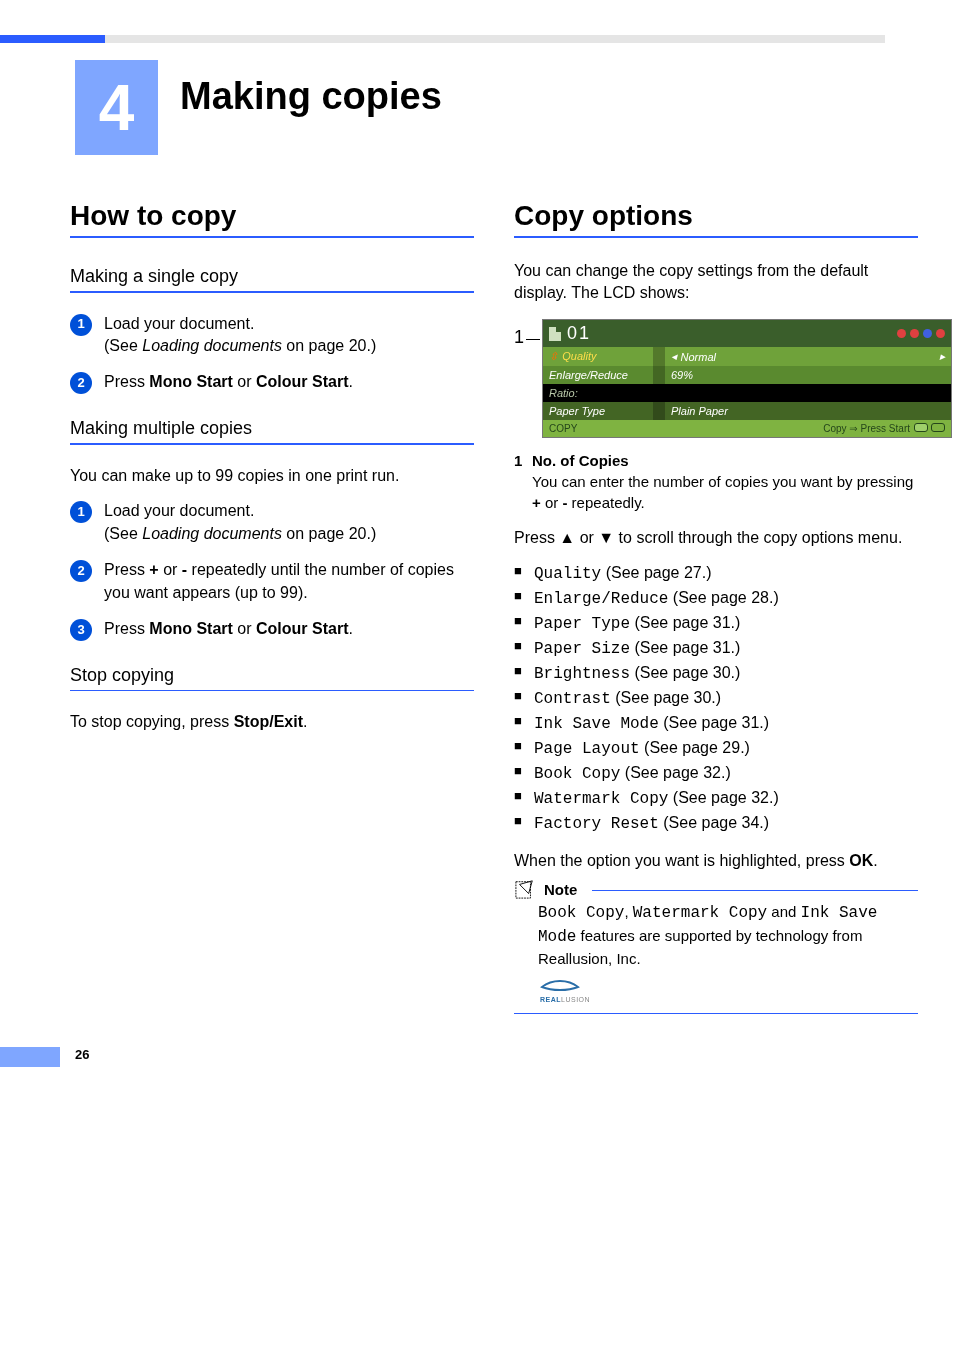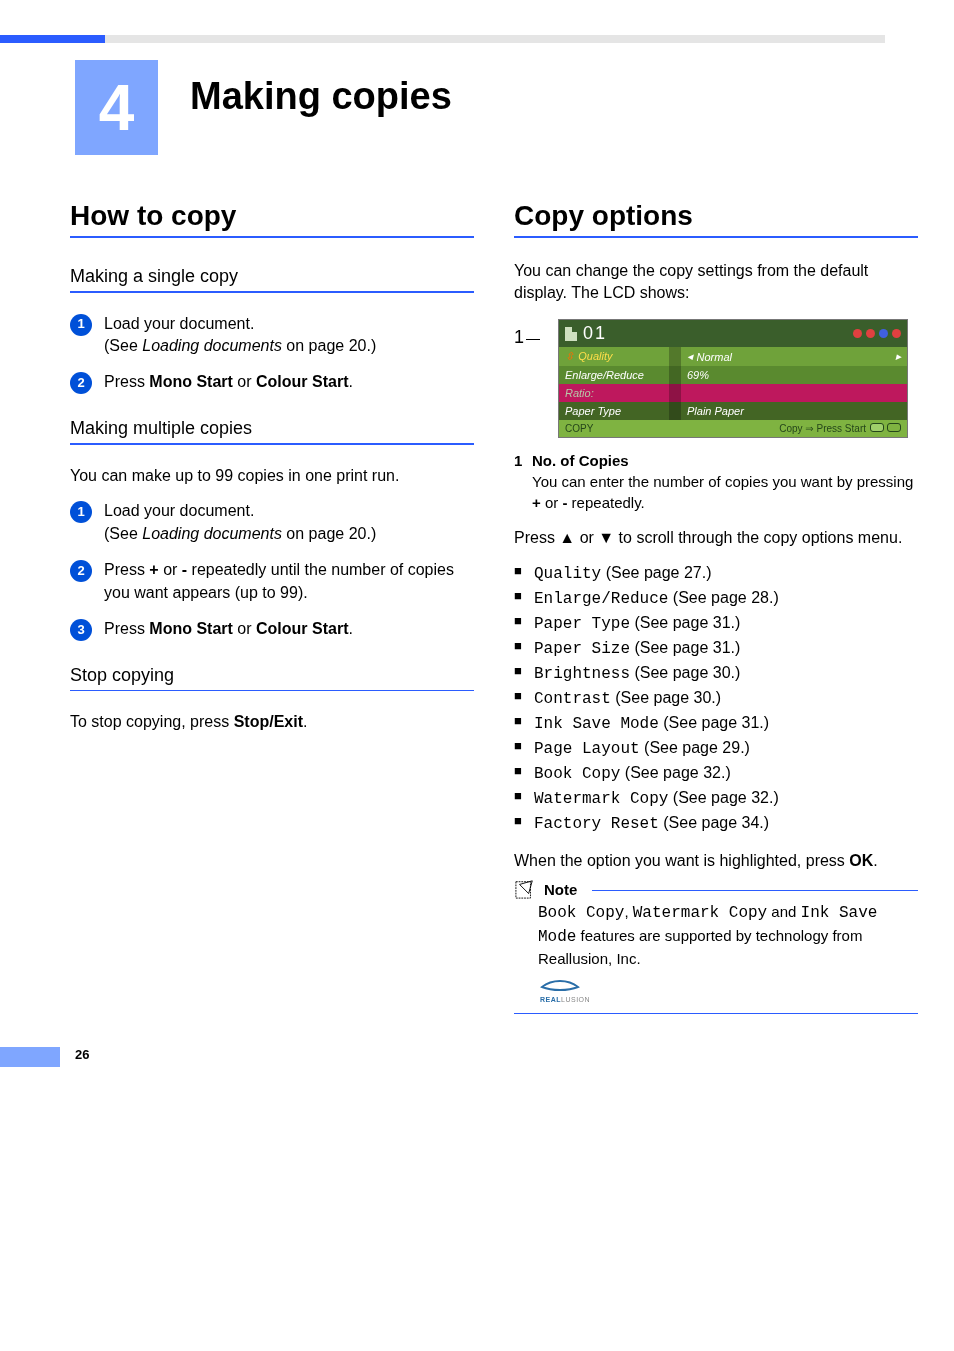--- a/index.html
+++ b/index.html
@@ -2,52 +2,52 @@
 <html><head>
 <meta charset="utf-8">
 <style>
   * { box-sizing: border-box; margin: 0; padding: 0; }
   html, body { width: 954px; background: #fff; font-family: Arial, Helvetica, sans-serif; color: #000; }
   body { position: relative; padding-bottom: 80px; }
   .topbar-blue { position: absolute; top: 35px; left: 0; width: 105px; height: 8px; background: #2b5cff; }
   .topbar-gray { position: absolute; top: 35px; left: 105px; width: 780px; height: 8px; background: #e5e5e5; }
   .chapter-box { position: absolute; top: 60px; left: 75px; width: 83px; height: 95px; background: #7fa6ff; display: flex; align-items: center; justify-content: center; }
   .chapter-box span { color: #fff; font-size: 64px; font-weight: bold; font-family: Arial, sans-serif; }
-  .chapter-title { position: absolute; top: 75px; left: 190px; font-size: 38px; font-weight: bold; }
+  .chapter-title { position: absolute; top: 75px; left: 180px; font-size: 38px; font-weight: bold; }
   .columns { display: flex; gap: 40px; padding: 200px 36px 0 70px; }
   .col { flex: 1; min-width: 0; }
   h2.blue-line { font-size: 28px; font-weight: bold; position: relative; padding-bottom: 4px; margin-bottom: 18px; }
   h2.blue-line::after { content: ""; display: block; width: 100%; height: 2px; background: #2b5cff; margin-top: 4px; }
   h3.subhead { font-size: 18px; font-weight: normal; position: relative; padding-bottom: 6px; margin-top: 24px; }
   h3.subhead::after { content: ""; display: block; width: 100%; height: 1.5px; background: #2b5cff; margin-top: 4px; }
   .para { font-size: 16px; line-height: 1.35; margin-top: 14px; }
   .step { display: flex; gap: 12px; margin-top: 14px; font-size: 16px; line-height: 1.4; }
   .step-n { width: 22px; height: 22px; border-radius: 50%; background: #0050d8; color: #fff; font-size: 13px; font-weight: bold; display: flex; align-items: center; justify-content: center; flex-shrink: 0; margin-top: 1px; }
   .step-body { flex: 1; }
   .italic { font-style: italic; }
   .bold { font-weight: bold; }
   .lcd-wrap { position: relative; margin-top: 16px; }
   .lcd-callout { position: absolute; left: 0; top: 8px; font-size: 18px; }
   .lcd-line { position: absolute; left: 12px; top: 20px; width: 14px; height: 1px; background: #000; }
-  .lcd { margin-left: 44px; width: 350px; border: 1px solid #777; font-size: 11px; }
+  .lcd { margin-left: 28px; width: 410px; border: 1px solid #777; font-size: 11px; }
   .lcd-top { background: #3a5e2b; color: #fff; display: flex; align-items: center; justify-content: space-between; padding: 3px 6px; }
   .lcd-top-left { display: flex; align-items: center; gap: 6px; font-size: 18px; letter-spacing: 2px; }
   .lcd-doc-icon { width: 12px; height: 14px; background: #cfe0c0; position: relative; }
   .lcd-doc-icon::after { content:""; position:absolute; right:0; top:0; width:5px; height:5px; background:#3a5e2b; }
   .lcd-dots { display: flex; gap: 4px; }
   .lcd-dots span { width: 9px; height: 9px; border-radius: 50%; }
   .lcd-row { display: flex; align-items: center; color: #fff; font-size: 11px; }
   .lcd-row > div { padding: 3px 6px; font-style: italic; }
   .lcd-label { flex: 0 0 110px; }
   .lcd-sep { width: 1px; align-self: stretch; background: rgba(0,0,0,0.25); }
   .lcd-val { flex: 1; display:flex; align-items:center; gap:4px; }
   .row-quality { background: #6fa23a; }
   .row-quality .lcd-label { color: #ffde4a; }
   .row-enlarge { background: #5a8a2f; }
-  .row-ratio { background: #be185d; color: #b8c7a8; }
+  .row-ratio { background: #000000; color: #b8c7a8; }
   .row-paper { background: #436524; }
   .lcd-bottom { background: #7fb341; color: #25461a; display: flex; justify-content: space-between; padding: 3px 6px; font-size: 10px; align-items: center; }
   .lcd-start-icons { display:inline-flex; gap:3px; margin-left:4px; }
   .lcd-start-icons span { width:14px; height:9px; border-radius:3px; border:1px solid #25461a; display:inline-block; }
 
   .legend { font-size: 15px; margin-top: 12px; line-height: 1.4; }
   .legend-num { font-weight: bold; display: inline-block; width: 18px; }
   .legend-title { font-weight: bold; }
   .legend-body { margin-left: 18px; }
 

